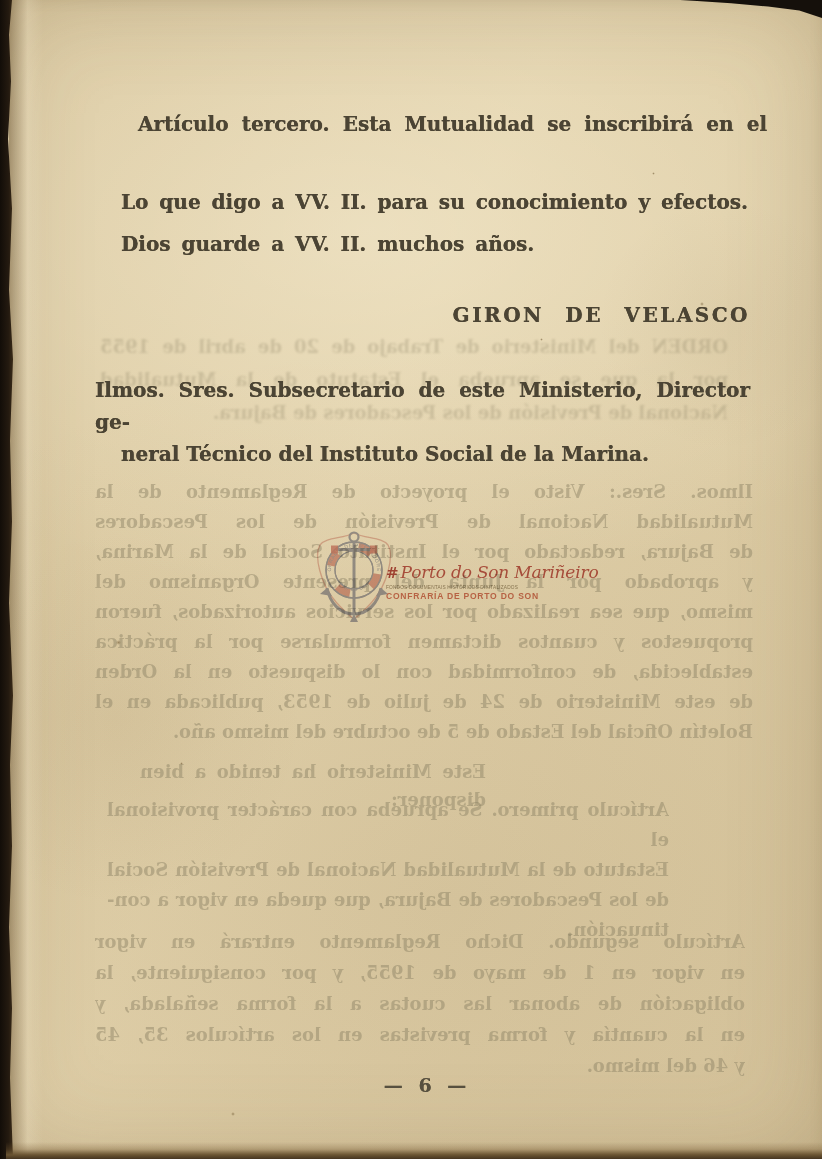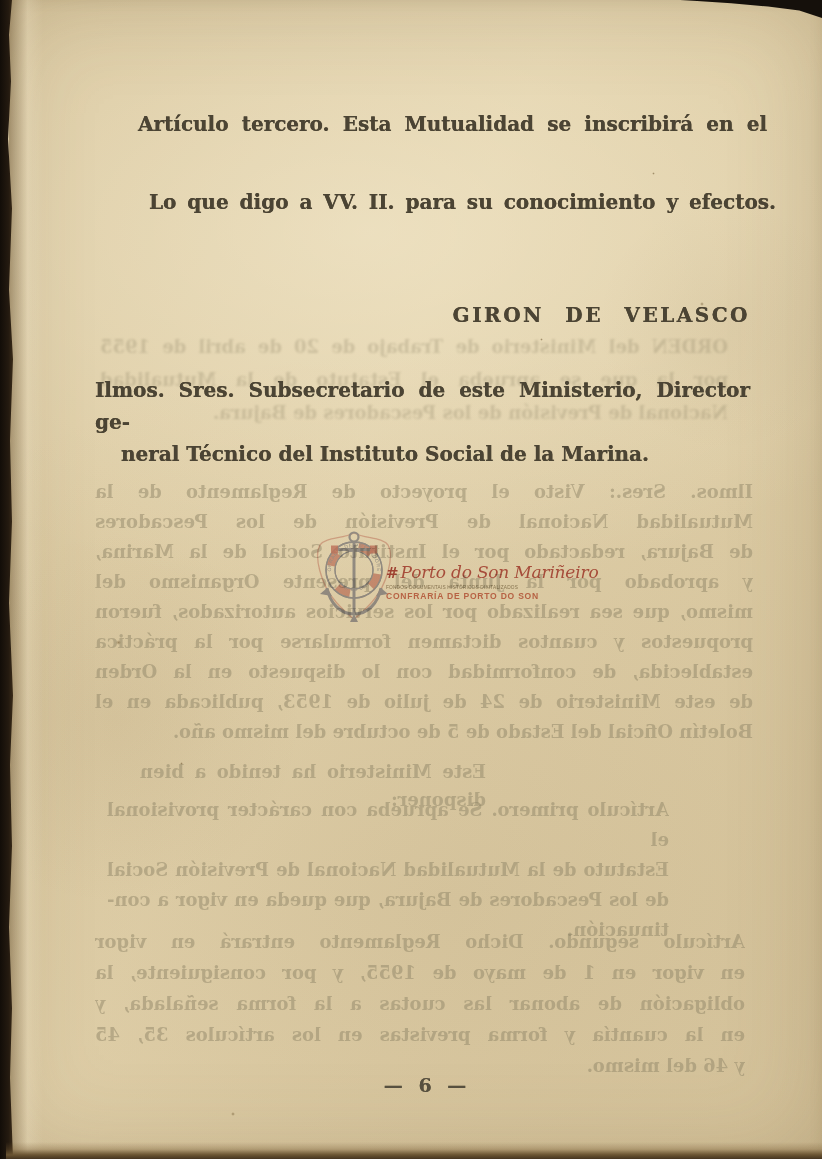--- a/index.html
+++ b/index.html
@@ -71,21 +71,21 @@
   .wm-sub{margin-top:2px;font-family:"Liberation Sans",sans-serif;font-size:5px;letter-spacing:.2px;color:#8f8268;transform:scaleX(.95);transform-origin:left;}
   .wm-org{margin-top:1px;font-family:"Liberation Sans",sans-serif;font-size:9px;font-weight:700;letter-spacing:.8px;color:#cf6a55;transform:scaleX(.95);transform-origin:left;}
 
   
   .text{position:absolute;left:95px;width:655px;z-index:4;
     font-weight:700;font-size:20px;line-height:33px;
     text-shadow:0 0 .5px rgba(70,60,40,.85), .4px .4px 0 rgba(70,60,40,.22);}
   .line{display:block;}
   .jl{text-align:justify;text-align-last:justify;}
   .ind{padding-left:26px;}
-  .single{word-spacing:4px;text-align:right;}
+  .single{word-spacing:4px;}
   .p-article3{top:108px;margin-left:17px;}
   .p-notice{top:186px;}
   .p-blessing{top:228px;}
   .p-dateline{top:266px;}
   .p-signature{top:299px;text-align:right;padding-right:3px;letter-spacing:2.5px;word-spacing:12px;}
   .p-addressees{top:374px;line-height:32px;}
   .pagenum{position:absolute;left:95px;width:660px;top:1074px;z-index:4;
     text-align:center;font-weight:700;font-size:19px;word-spacing:9px;color:#4a4436;opacity:.9;
     text-shadow:0 0 .5px rgba(70,60,40,.8);}
 </style>
@@ -179,20 +179,21 @@
       <div class="wm-org">CONFRARÍA DE PORTO DO SON</div>
     </div>
   </div>
 
   <div class="text p-article3">
     <div class="line ind jl">Artículo tercero. Esta Mutualidad se inscribirá en el</div>
   </div>
 
   <div class="text single ind p-notice">Lo que digo a VV. II. para su conocimiento y efectos.</div>
 
+  <div class="text single ind p-blessing">Dios guarde a VV. II. muchos años.</div>
 
 
   <div class="text p-signature">GIRON DE VELASCO</div>
 
   <div class="text p-addressees">
     <div class="line jl">Ilmos. Sres. Subsecretario de este Ministerio, Director ge-</div>
     <div class="line ind">neral Técnico del Instituto Social de la Marina.</div>
   </div>
 
   <div class="pagenum">— 6 —</div>

